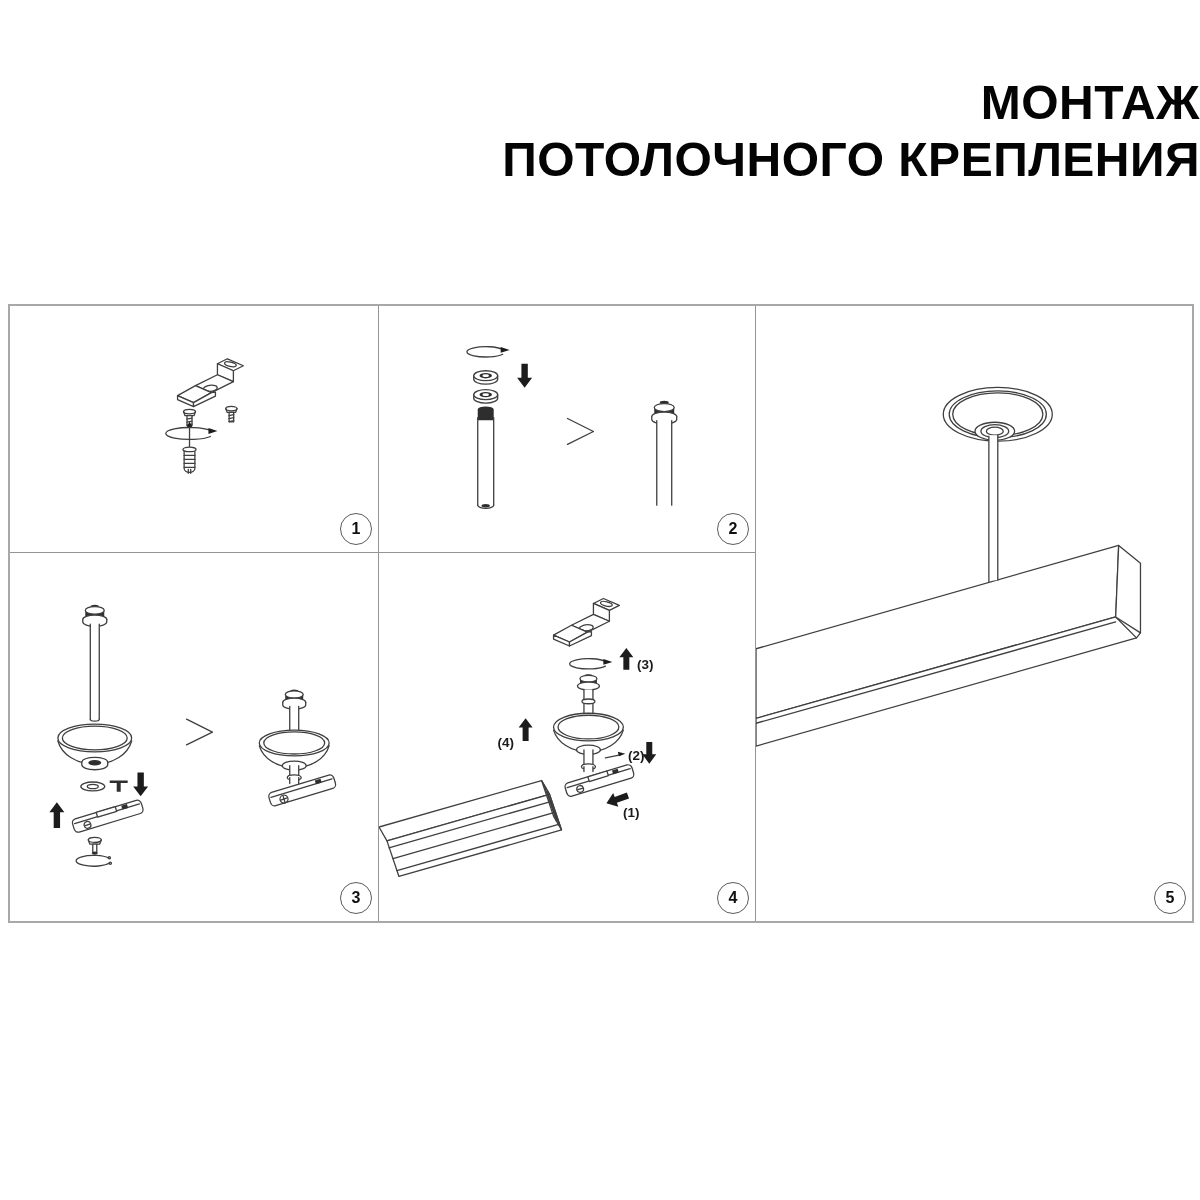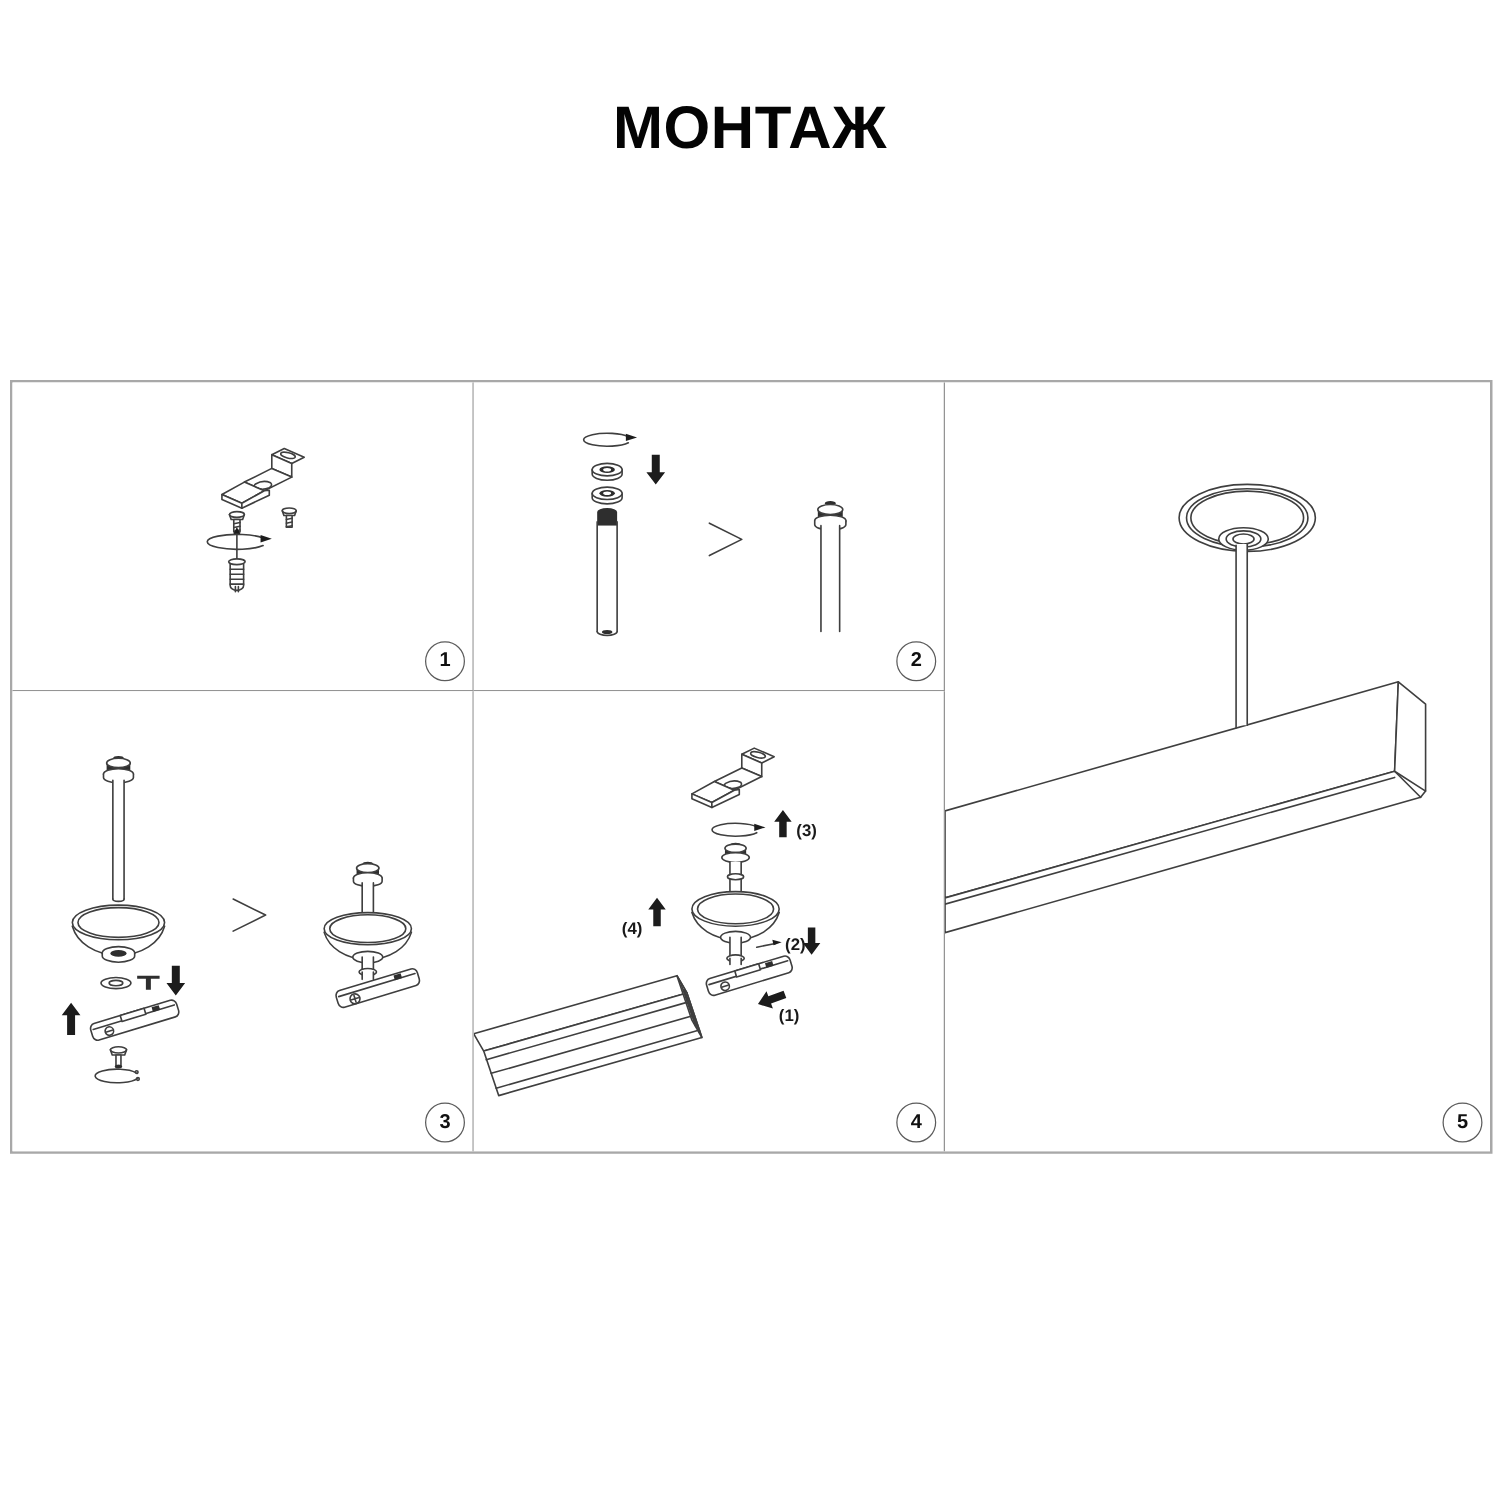--- a/index.html
+++ b/index.html
@@ -1,18 +1,18 @@
 <!DOCTYPE html>
 <html><head>
 <meta charset="utf-8">
 <style>
   html,body{margin:0;padding:0;background:#ffffff;}
   .page{position:relative;width:1200px;height:1200px;background:#ffffff;overflow:hidden;
         font-family:"Liberation Sans",sans-serif;}
-  .title{position:absolute;top:74px;left:0;right:0;text-align:center;
+  .title{position:absolute;top:74px;left:0;right:0;text-align:right;
          font-weight:700;font-size:48px;line-height:57px;letter-spacing:.5px;color:#040404;}
   .grid{position:absolute;left:8px;top:304px;width:1186px;height:619px;
         display:grid;grid-template-columns:369px 377px 1fr;grid-template-rows:247px 1fr;
         border:2px solid #a8a8a8;box-sizing:border-box;background:#ffffff;}
   .panel{position:relative;overflow:hidden;box-sizing:border-box;background:#fff;}
   .p1{grid-column:1;grid-row:1;border-right:1px solid #949494;border-bottom:1px solid #949494;}
   .p2{grid-column:2;grid-row:1;border-right:1px solid #949494;border-bottom:1px solid #949494;}
   .p3{grid-column:1;grid-row:2;border-right:1px solid #949494;}
   .p4{grid-column:2;grid-row:2;border-right:1px solid #949494;}
   .p5{grid-column:3;grid-row:1/3;}
@@ -29,20 +29,21 @@
          border-radius:50%;background:#fff;display:flex;align-items:center;justify-content:center;
          font-size:16px;font-weight:700;color:#101010;}
 </style>
 </head>
 <body>
 
 <div class="page">
 
   <div class="title">
     <div>МОНТАЖ</div>
+    <div>ПОТОЛОЧНОГО КРЕПЛЕНИЯ</div>
   </div>
 
   <div class="grid">
 
     <div class="panel p1">
       <svg viewBox="0 0 369 247" preserveAspectRatio="none">
         <g transform="translate(166,62)">
           <path class="face" d="M42,-4 L58,3 L68,-2 L52,-9 Z"></path>
           <ellipse cx="55" cy="-3.5" rx="6" ry="2.2" transform="rotate(14 55 -3.5)"></ellipse>
           <path class="face" d="M42,7 L58,14 L58,3 L42,-4 Z"></path>

